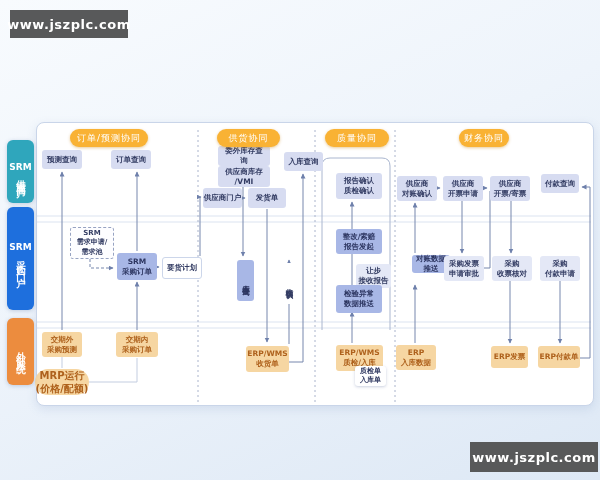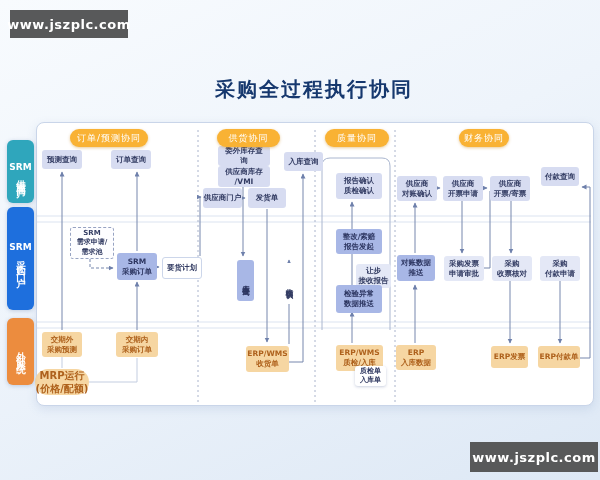--- a/index.html
+++ b/index.html
@@ -115,37 +115,37 @@
   <div class="node k-light" style="left:203px;top:188px;width:39px;height:20px">供应商门户</div>
   <div class="node k-light" style="left:248px;top:188px;width:38px;height:20px">发货单</div>
   <div class="node k-light" style="left:336px;top:173px;width:46px;height:26px">报告确认
 质检确认</div>
   <div class="node k-light" style="left:397px;top:176px;width:40px;height:25px">供应商
 对账确认</div>
   <div class="node k-light" style="left:443px;top:176px;width:40px;height:25px">供应商
 开票申请</div>
   <div class="node k-light" style="left:490px;top:176px;width:40px;height:25px">供应商
 开票/寄票</div>
-  <div class="node k-light" style="left:541px;top:167px;width:38px;height:19px">付款查询</div>
+  <div class="node k-light" style="left:541px;top:174px;width:38px;height:19px">付款查询</div>
 
   <div class="node k-dashed" style="left:70px;top:227px;width:42px;height:30px">SRM
 需求申请/
 需求池</div>
   <div class="node k-med" style="left:117px;top:253px;width:40px;height:27px">SRM
 采购订单</div>
   <div class="node k-white" style="left:162px;top:257px;width:38px;height:20px">要货计划</div>
   <div class="node k-med vnode" style="left:237px;top:260px;width:17px;height:41px">库存查询</div>
   <div class="node k-plain vnode" style="left:281px;top:263px;width:16px;height:41px">收货确认</div>
   <div class="node k-med" style="left:336px;top:229px;width:46px;height:25px">整改/索赔
 报告发起</div>
   <div class="node k-pale" style="left:356px;top:264px;width:35px;height:24px">让步
 接收报告</div>
   <div class="node k-med" style="left:336px;top:285px;width:46px;height:28px">检验异常
 数据推送</div>
-  <div class="node k-med" style="left:397px;top:255px;width:38px;height:26px">对账数据
+  <div class="node k-med" style="left:412px;top:255px;width:38px;height:18px">对账数据
 推送</div>
   <div class="node k-pale" style="left:444px;top:256px;width:40px;height:25px">采购发票
 申请审批</div>
   <div class="node k-pale" style="left:492px;top:256px;width:40px;height:25px">采购
 收票核对</div>
   <div class="node k-pale" style="left:540px;top:256px;width:40px;height:25px">采购
 付款申请</div>
 
   <div class="node k-tan" style="left:42px;top:332px;width:40px;height:25px">交期外
 采购预测</div>
@@ -175,18 +175,17 @@
   </div>
   <div class="lane lane-blue">
     <span class="lane-prefix">SRM</span>
     <span class="lane-name">采购门户</span>
   </div>
   <div class="lane lane-orange">
     <span class="lane-prefix"></span>
     <span class="lane-name">外部系统</span>
   </div>
 
-  <div class="title">采购全过程执行协同</div>
 
   <div class="wm" style="left:10px;top:10px;width:118px;height:28px">www.jszplc.com</div>
   <div class="wm" style="left:470px;top:442px;width:128px;height:30px">www.jszplc.com</div>
 
 </div>
 
 </body></html>

